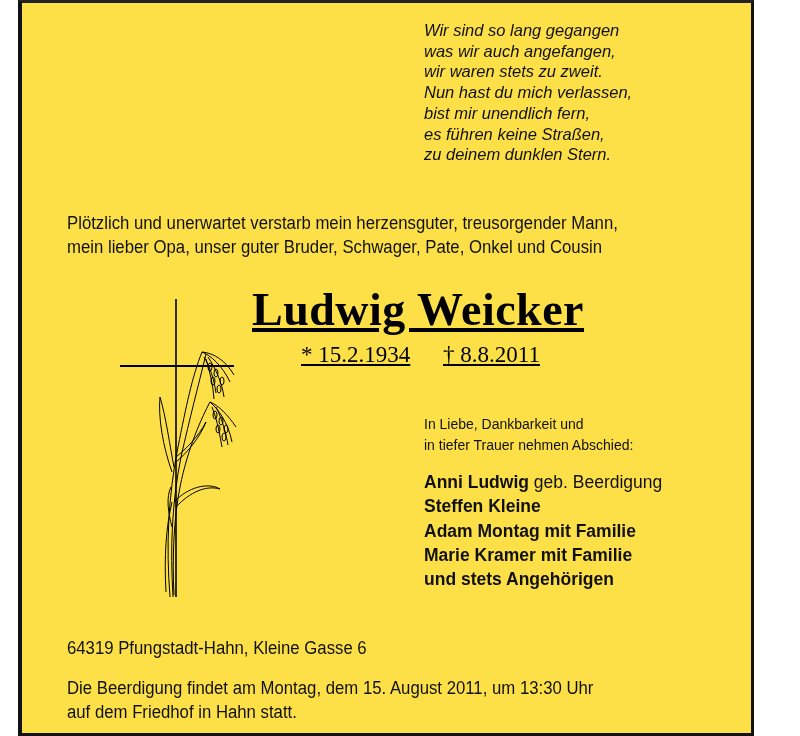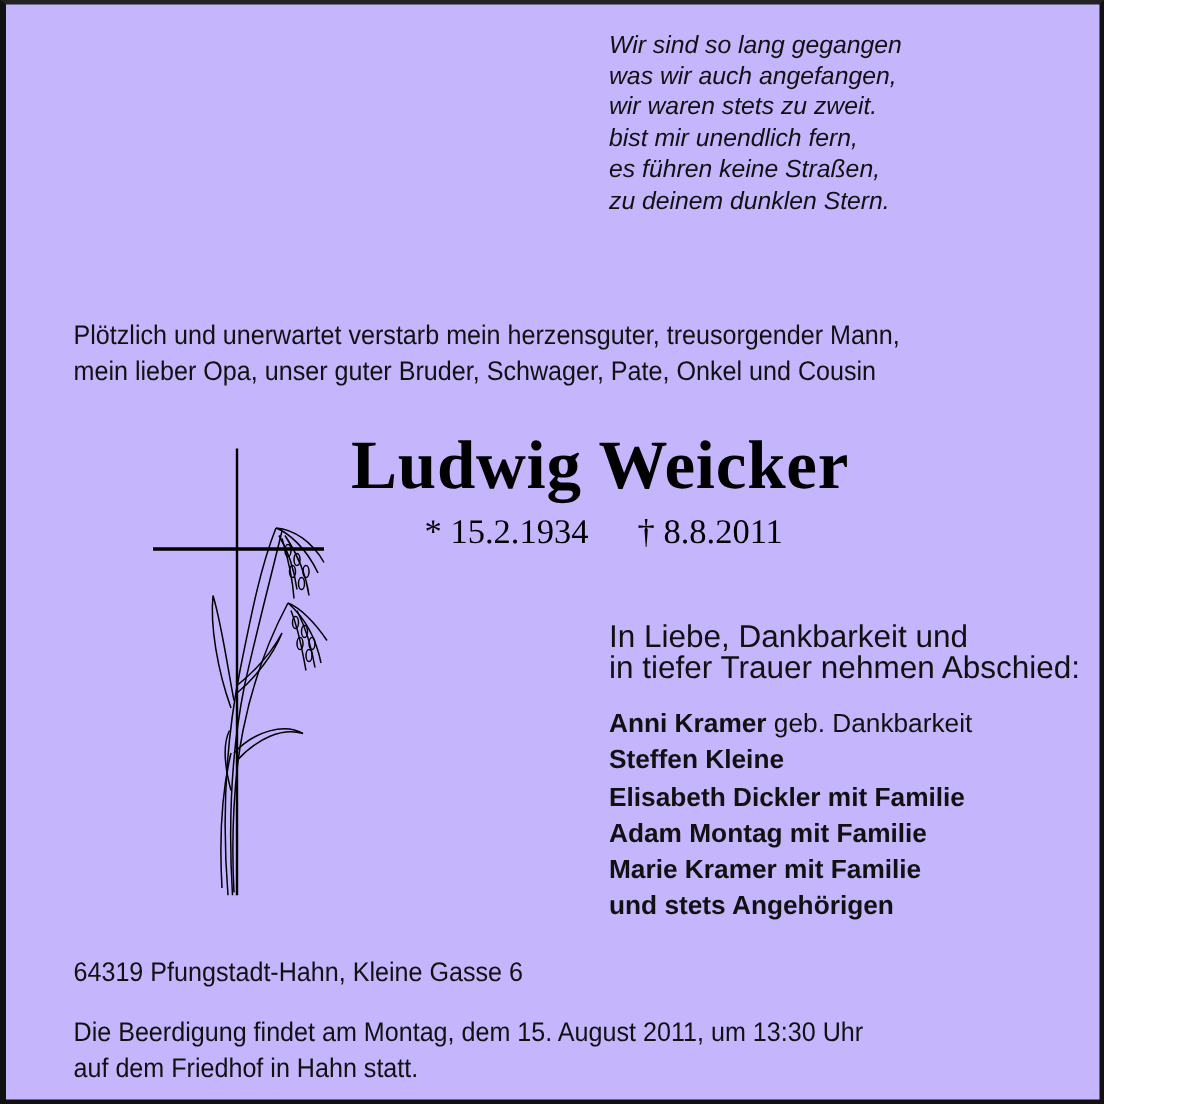--- a/index.html
+++ b/index.html
@@ -1,25 +1,25 @@
 <!DOCTYPE html>
 <html><head>
   <meta charset="utf-8">
   <style>
     html, body { margin: 0; padding: 0; background: #ffffff; }
     body { width: 800px; height: 736px; position: relative; overflow: hidden; }
     .frame {
-      position: absolute; left: 0; top: 0; width: 736px; height: 736px;
+      position: absolute; left: 18px; top: 0; width: 736px; height: 736px;
       box-sizing: border-box;
       border-left: 4px solid #111; border-top: 3px solid #222;
       border-right: 3px solid #111; border-bottom: 3px solid #111;
-      background: #c4b5fd;
+      background: #fde047;
     }
     .sans { font-family: "Liberation Sans", sans-serif; color: #111; }
-    .serif { font-family: "Liberation Serif", serif; color: #000; }
+    .serif { font-family: "Liberation Serif", serif; color: #000; text-decoration: underline; }
     .poem {
       position: absolute; left: 402px; top: 17px;
       font-style: italic; font-size: 16.5px; line-height: 20.7px;
     }
     .poem div { white-space: nowrap; }
     .intro {
       position: absolute; left: 45px; top: 208px;
       font-size: 18px; line-height: 24px;
       transform: scaleX(0.93); transform-origin: left top;
       white-space: nowrap;
@@ -30,21 +30,21 @@
       letter-spacing: 0.5px; white-space: nowrap;
     }
     .dates {
       position: absolute; top: 341px; font-size: 23px; line-height: 22px; white-space: nowrap;
     }
     .birth { left: 279px; }
     .death { left: 421px; }
     .cross-wrap { position: absolute; left: 96px; top: 294px; width: 120px; height: 300px; }
     .mourn {
       position: absolute; left: 402px; top: 411px;
-      font-size: 21px; line-height: 21px; white-space: nowrap;
+      font-size: 14px; line-height: 21px; white-space: nowrap;
     }
     .family {
       position: absolute; left: 402px; top: 467px;
       font-size: 17.5px; line-height: 24.3px; white-space: nowrap;
     }
     .family b { font-weight: bold; }
     .address {
       position: absolute; left: 45px; top: 634px;
       font-size: 18px; line-height: 22px; white-space: nowrap;
       transform: scaleX(0.93); transform-origin: left top;
@@ -57,20 +57,21 @@
   </style>
 </head>
 <body>
 
 <div class="frame">
 
   <div class="poem sans">
     <div>Wir sind so lang gegangen</div>
     <div>was wir auch angefangen,</div>
     <div>wir waren stets zu zweit.</div>
+    <div>Nun hast du mich verlassen,</div>
     <div>bist mir unendlich fern,</div>
     <div>es führen keine Straßen,</div>
     <div>zu deinem dunklen Stern.</div>
   </div>
 
   <div class="intro sans">
     <div>Plötzlich und unerwartet verstarb mein herzensguter, treusorgender Mann,</div>
     <div>mein lieber Opa, unser guter Bruder, Schwager, Pate, Onkel und Cousin</div>
   </div>
 
@@ -114,23 +115,22 @@
       </g>
     </svg>
   </div>
 
   <div class="mourn sans">
     <div>In Liebe, Dankbarkeit und</div>
     <div>in tiefer Trauer nehmen Abschied:</div>
   </div>
 
   <div class="family sans">
-    <div><b>Anni Kramer</b><span> geb. Dankbarkeit</span></div>
+    <div><b>Anni Ludwig</b><span> geb. Beerdigung</span></div>
     <div><b>Steffen Kleine</b></div>
-    <div><b>Elisabeth Dickler mit Familie</b></div>
     <div><b>Adam Montag mit Familie</b></div>
     <div><b>Marie Kramer mit Familie</b></div>
     <div><b>und stets Angehörigen</b></div>
   </div>
 
   <div class="address sans">64319 Pfungstadt-Hahn, Kleine Gasse 6</div>
 
   <div class="funeral sans">
     <div>Die Beerdigung findet am Montag, dem 15. August 2011, um 13:30 Uhr</div>
     <div>auf dem Friedhof in Hahn statt.</div>

